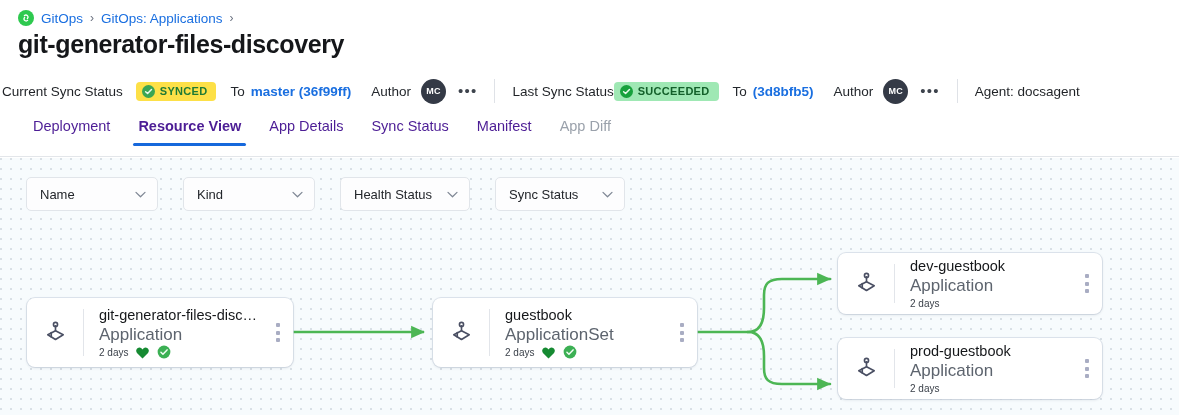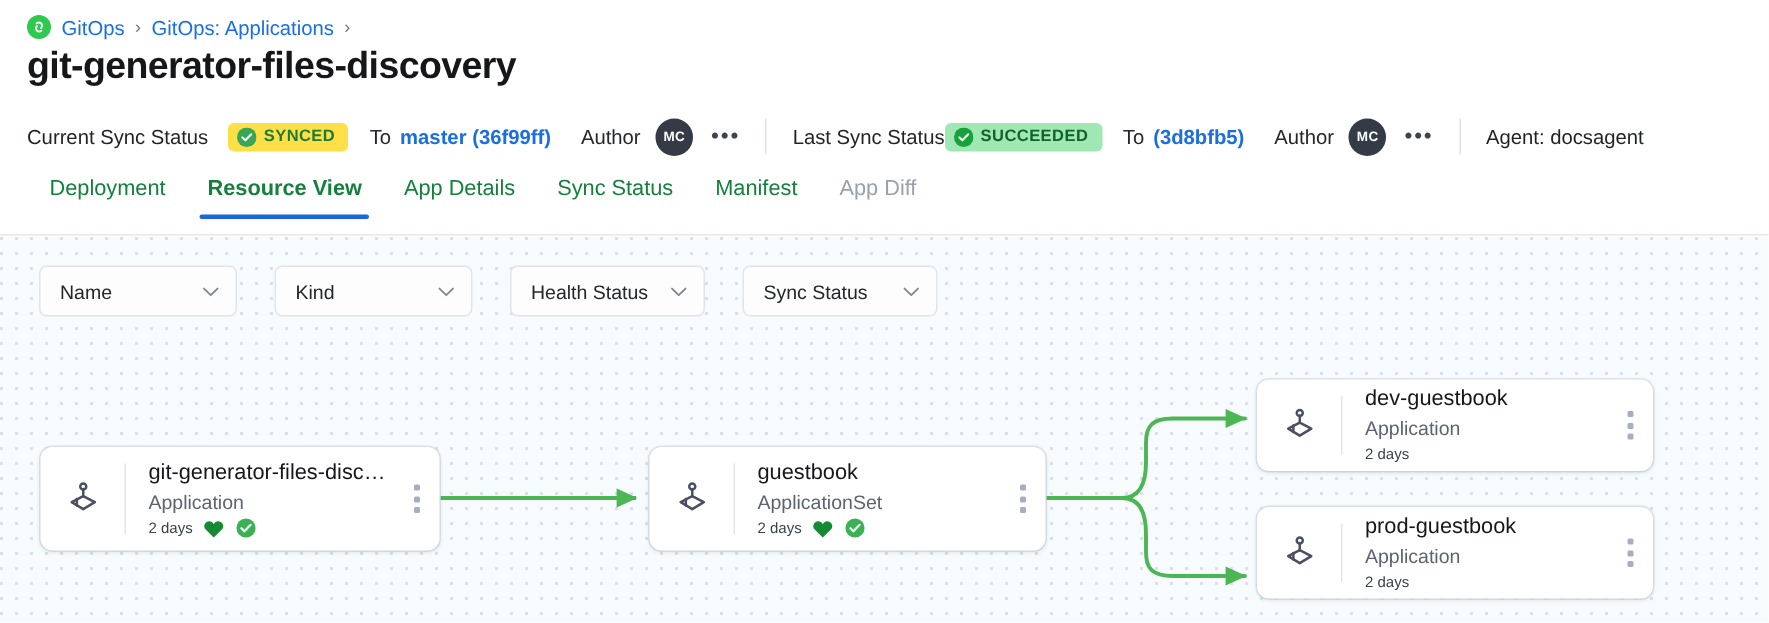--- a/index.html
+++ b/index.html
@@ -25,21 +25,21 @@
   
   .title {
     position:absolute; left:18px; top:30px;
     font-size:25px; font-weight:bold; color:#15171a;
     letter-spacing:-0.4px;
   }
 
   
   .statusbar {
     position:absolute; left:0; top:72px; width:1179px; height:38px;
-    display:flex; align-items:center; padding-left:18px;
+    display:flex; align-items:center; padding-left:2px;
     font-size:13.5px; color:#1b1d21;
   }
   .sb-label { color:#1f2226; white-space:nowrap; }
   .badge {
     display:inline-flex; align-items:center; gap:5px;
     border-radius:4px; padding:3px 9px 3px 6px;
     font-size:11px; font-weight:bold; letter-spacing:0.3px;
     white-space:nowrap;
   }
   .badge.synced { background:#fde047; color:#1f7a35; }
@@ -62,21 +62,21 @@
   .vsep { width:1px; height:24px; background:#dfe2e7; margin:0 17px; flex:none; }
 
   
   .tabs {
     position:absolute; left:0; top:118px; width:1179px; height:39px;
     display:flex; align-items:flex-start; padding-left:19px;
     border-bottom:1px solid #e3e6ea;
   }
   .tab {
     position:relative; padding:0 14px 12px 14px;
-    font-size:14.5px; color:#15803d; cursor:pointer; white-space:nowrap;
+    font-size:14.5px; color:#4c1d95; cursor:pointer; white-space:nowrap;
   }
   .tab.active { font-weight:bold; }
   .tab.disabled { color:#9aa1ab; cursor:default; }
   .tab.active::after {
     content:""; position:absolute; left:9px; right:9px; bottom:0;
     height:3px; background:#1668dc; border-radius:2px;
   }
 
   
   .canvas {
@@ -109,21 +109,21 @@
   .node-ico {
     width:56px; flex:none; display:flex; align-items:center; justify-content:center;
   }
   .node-ico svg { width:27px; height:27px; display:block; }
   .node-divider { width:1px; align-self:stretch; margin:11px 0; background:#e2e5ea; flex:none; }
   .node-body { flex:1; padding:9px 0 9px 15px; min-width:0; }
   .node-title {
     font-size:14.5px; color:#15171a; white-space:nowrap;
     overflow:hidden; text-overflow:ellipsis; line-height:19px;
   }
-  .node-kind { font-size:13px; color:#5d646e; margin-top:3px; line-height:14px; }
+  .node-kind { font-size:17px; color:#5d646e; margin-top:3px; line-height:14px; }
   .node-meta { display:flex; align-items:center; gap:7px; margin-top:3px; }
   .node-age { font-size:10px; color:#3c424b; line-height:15px; }
   .node-health { width:15px; height:15px; display:block; }
   .node-sync { width:14px; height:14px; display:block; }
   .node-kebab {
     width:30px; flex:none; display:flex; flex-direction:column;
     align-items:center; justify-content:center; gap:3.5px; cursor:pointer;
     align-self:center;
   }
   .node-kebab i { width:4px; height:4px; border-radius:1px; background:#a9adc3; display:block; }

